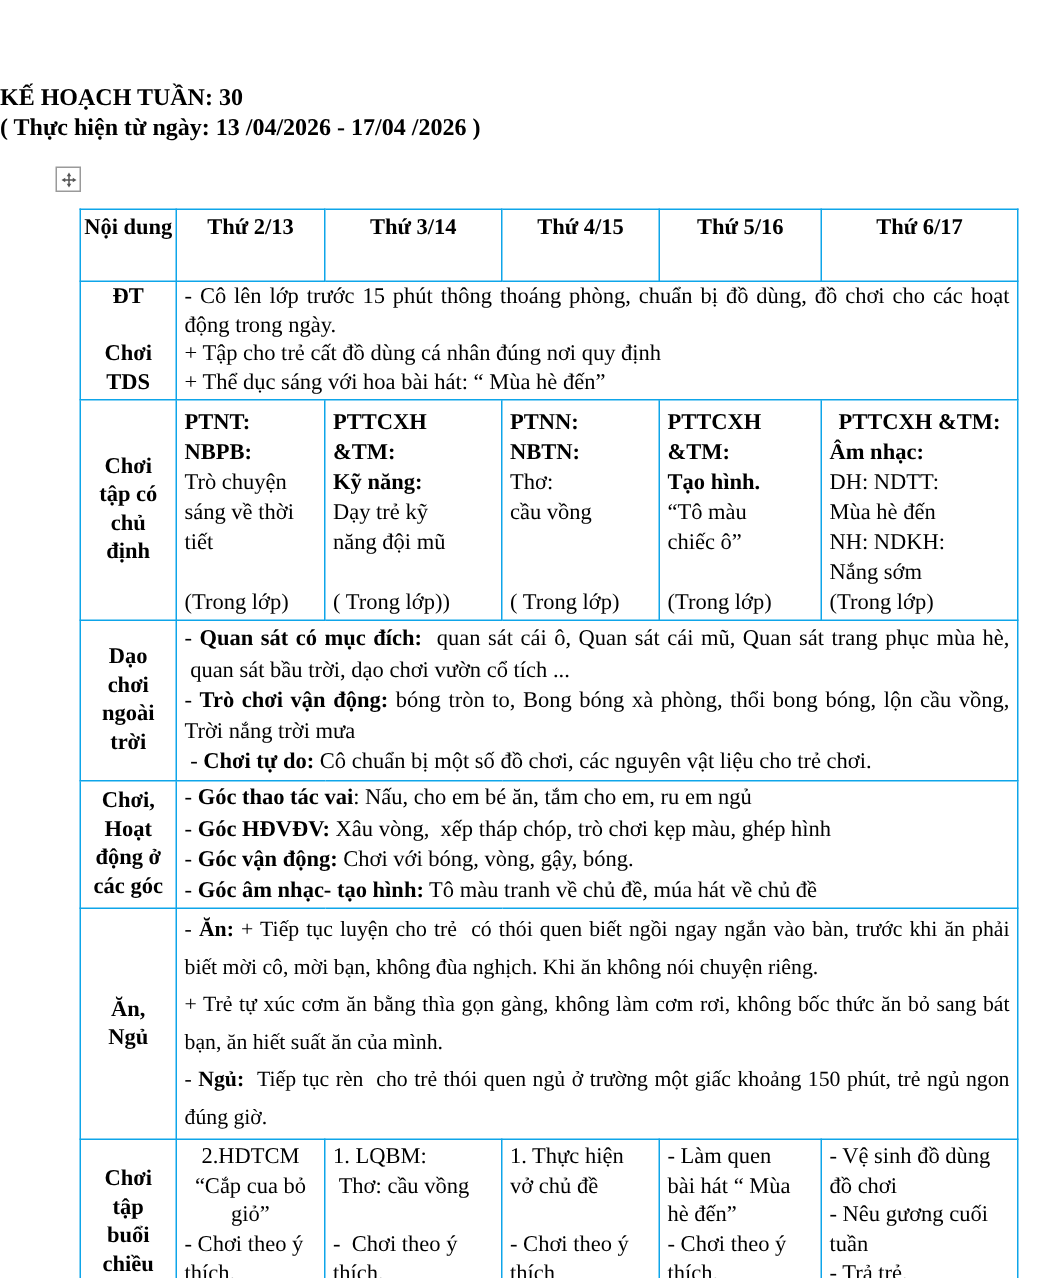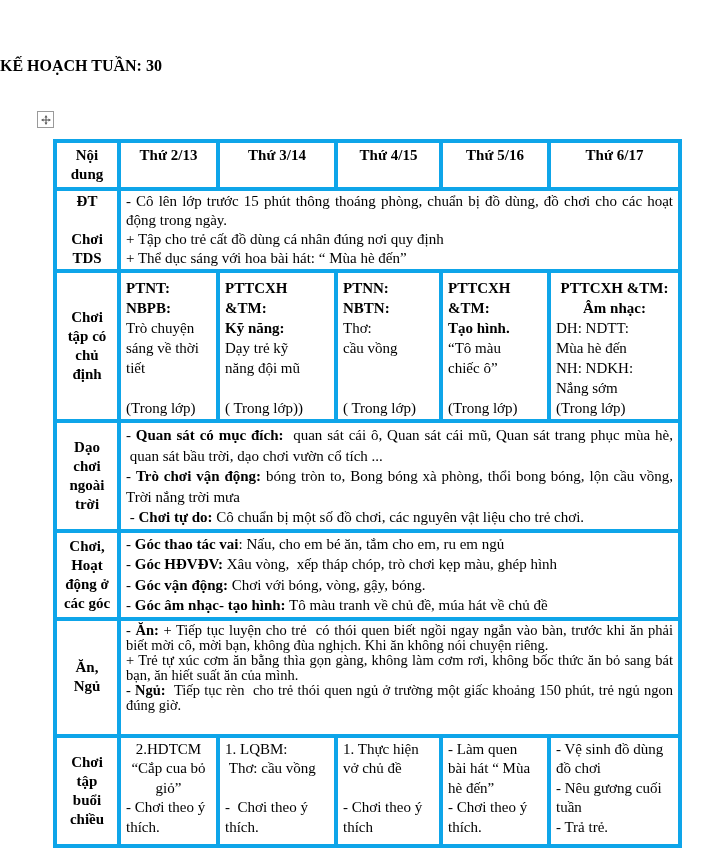--- a/index.html
+++ b/index.html
@@ -15,43 +15,44 @@
   .table-handle {
     position:absolute; left:37px; top:111px; width:17px; height:17px;
     border:1px solid #9a9a9a; background:#fff;
     display:flex; align-items:center; justify-content:center;
   }
   table.plan {
     position:absolute; left:53px; top:139px; width:626px;
     border-collapse:collapse; table-layout:fixed;
   }
   th, td {
-    border:4px solid #0ea5e9; overflow:hidden;
+    border:1px solid #0ea5e9; overflow:hidden;
     font-size:15px; line-height:19px; vertical-align:top;
   }
   th { font-weight:bold; text-align:center; padding:3px 2px 0 2px; }
   td.label {
     font-weight:bold; text-align:center; vertical-align:middle; padding:0 2px;
   }
   td.content { padding:1px 5px; }
   td.c-center { text-align:left;font-family:Liberation Serif, serif; }
   td.c-left { text-align:left; }
   td.c-justify .para { text-align:justify; }
   .para { min-height:1em; }
   tr.r-chudinh td.content { line-height:20px; padding-top:5px; }
   tr.r-ngoaitroi td.content { line-height:20.5px; padding-top:2px; }
   tr.r-goc td.content { line-height:20.5px; padding-top:1px; }
-  tr.r-anngu td.content { font-size:14.5px; line-height:15px; padding-top:2px; }
+  tr.r-anngu td.content { font-size:14.5px; line-height:25px; padding-top:2px; }
   tr.r-chieu td.content { line-height:19.5px; padding-top:2px; }
 </style>
 </head>
 <body>
 
 <div class="title-block">
   <div>KẾ HOẠCH TUẦN: 30</div>
+  <div>( Thực hiện từ ngày: 13 /04/2026  - 17/04 /2026 )</div>
 </div>
 
 <div class="table-handle" title="">
   <svg width="12" height="12" viewBox="0 0 24 24">
     <path d="M12 2 L15 7 H13 V11 H17 V9 L22 12 L17 15 V13 H13 V17 H15 L12 22 L9 17 H11 V13 H7 V15 L2 12 L7 9 V11 H11 V7 H9 Z" fill="#555"></path>
   </svg>
 </div>
 
 <table class="plan">
   <colgroup>
@@ -124,21 +125,21 @@
           <div class="para"><b>PTTCXH</b></div>
           <div class="para"><b>&amp;TM:</b></div>
           <div class="para"><b>Tạo hình.</b></div>
           <div class="para"><span>“Tô màu</span></div>
           <div class="para"><span>chiếc ô”</span></div>
           <div class="para"><span></span>&nbsp;</div>
           <div class="para"><span>(Trong lớp)</span></div>
         </td>
       <td class="content c-left">
           <div class="para" style="text-align: center;"><b>PTTCXH &amp;TM:</b></div>
-          <div class="para" style="text-align: center;"><b>Âm nhạc:</b></div>
+          <div class="para" style="text-align: left;"><b>Âm nhạc:</b></div>
           <div class="para"><span>DH: NDTT:</span></div>
           <div class="para"><span>Mùa hè đến</span></div>
           <div class="para"><span>NH: NDKH:</span></div>
           <div class="para"><span>Nắng sớm</span></div>
           <div class="para"><span>(Trong lớp)</span></div>
         </td>
     </tr>
 
     <tr class="r-ngoaitroi" style="height:107px">
       <td class="label">

